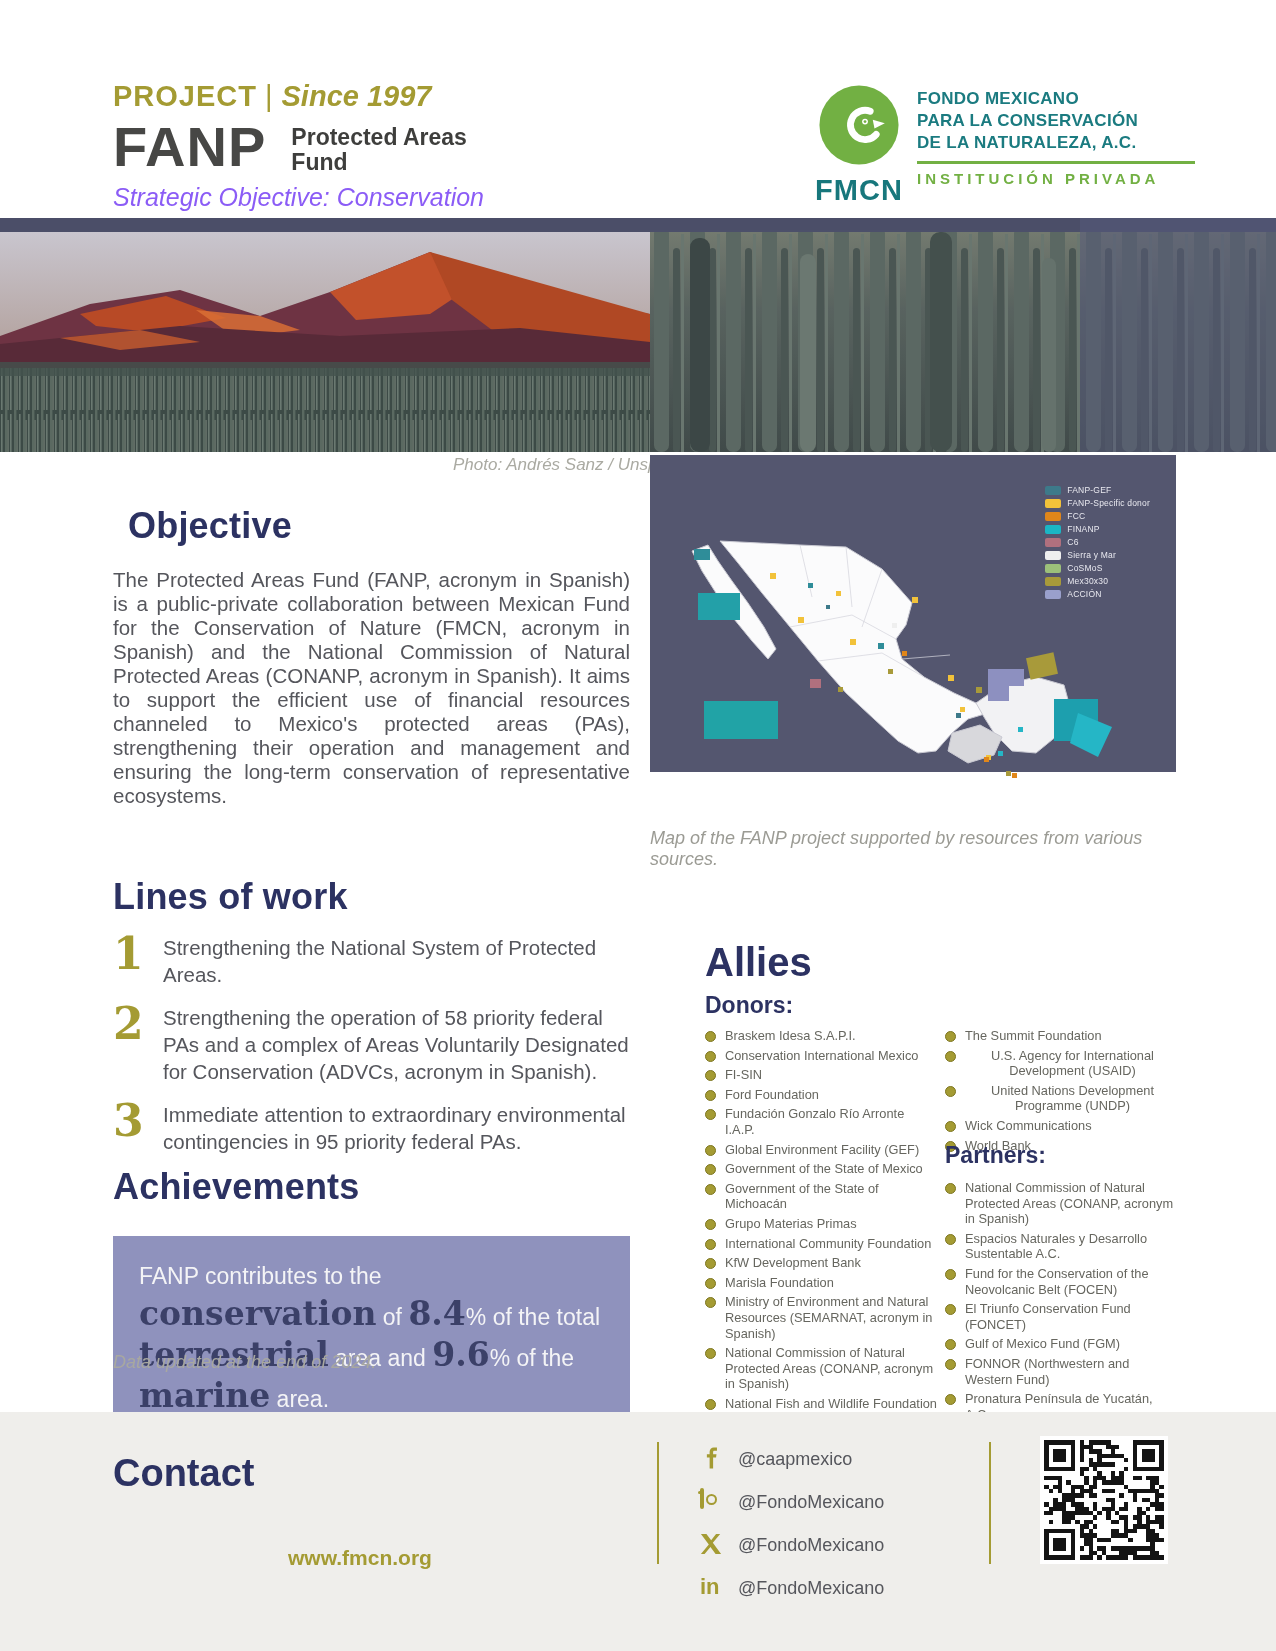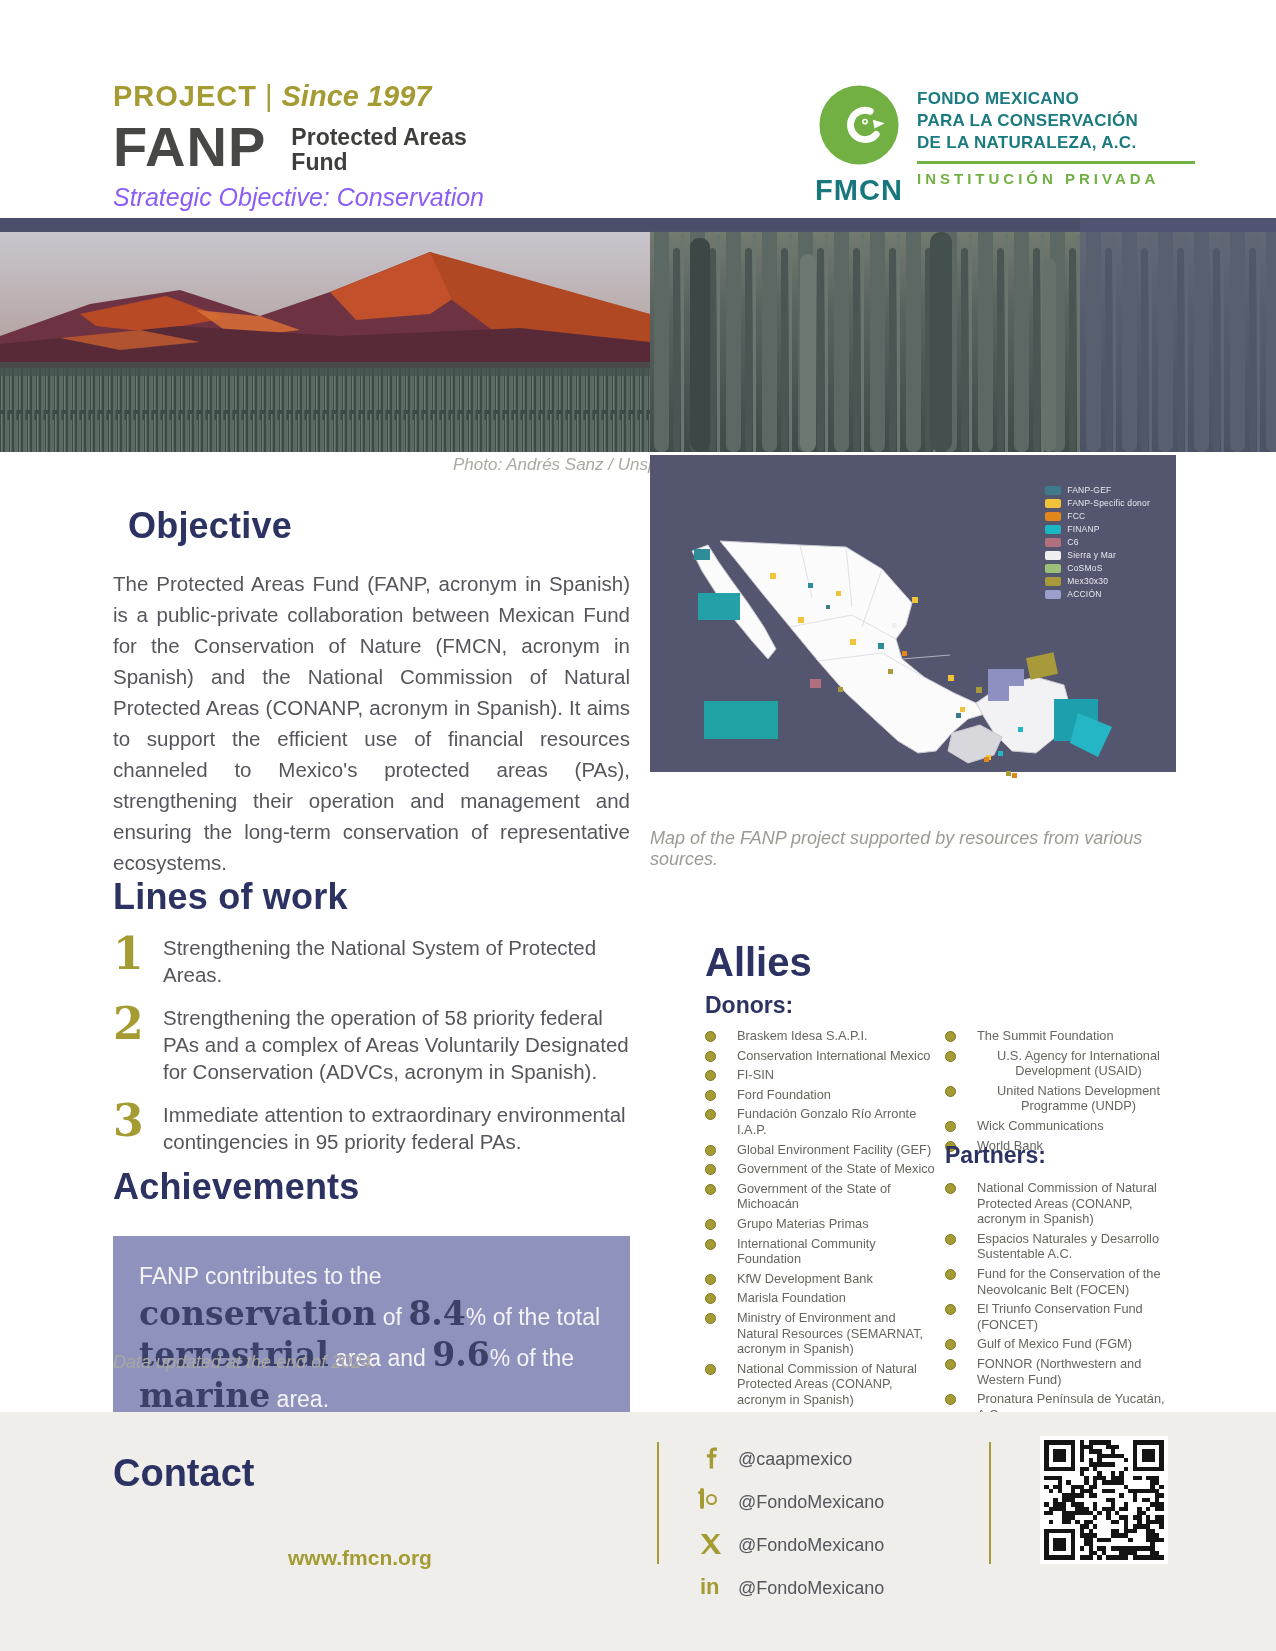--- a/index.html
+++ b/index.html
@@ -22,21 +22,21 @@
   .org-line{font-size:17px;font-weight:800;color:#1b7b80;line-height:22px;letter-spacing:.3px;}
   .logo-rule{height:3px;background:#72b043;margin:7px 0 6px 0;width:278px;}
   .tagline{font-size:15px;font-weight:800;color:#72b043;letter-spacing:4px;}
 
   
   .strip{left:0;top:218px;width:1276px;height:234px;}
   .photo-credit{font-size:17px;font-style:italic;color:#aaaaa2;}
 
   
   .h1{font-size:36px;font-weight:800;color:#2c3262;letter-spacing:.2px;}
-  .body-par{font-size:20.5px;line-height:31px;color:#55565c;text-align:justify;}
+  .body-par{font-size:20.5px;line-height:24px;color:#55565c;text-align:justify;}
 
   
   .low-item{display:flex;margin-bottom:14px;}
   .low-num{font-family:"DejaVu Serif", serif;font-weight:bold;font-size:44px;line-height:44px;color:#a49b33;width:40px;flex:0 0 40px;}
   .low-text{font-size:20.5px;line-height:27px;color:#55565c;padding-left:10px;padding-top:2px;}
 
   
   .hl-box{background:#8f92bd;padding:22px 26px;}
   .hl-text{font-size:23px;line-height:37px;color:#f4f4f6;}
   .hl-text .em{font-family:"DejaVu Serif", serif;font-weight:bold;font-size:33px;color:#3b4068;}
@@ -49,21 +49,21 @@
   .lswatch{width:16px;height:9px;border-radius:2px;flex:0 0 16px;display:inline-block;}
   .lswatch.pattern{background-image:repeating-linear-gradient(45deg, rgba(255,255,255,.55) 0 1px, transparent 1px 3px);}
   .llabel{font-size:8.5px;color:#e9e9f0;margin-left:6px;letter-spacing:.2px;}
   .map-caption{font-size:18px;font-style:italic;color:#9b9b94;}
 
   
   .h1-allies{font-size:40px;font-weight:800;color:#2c3262;}
   .sub-h{font-size:23px;font-weight:800;color:#2c3262;}
   .ally-item{display:flex;margin-bottom:4px;}
   .bdot{width:9px;height:9px;border-radius:50%;background:#a49b33;border:1.5px solid #7d7620;flex:0 0 9px;margin-top:3px;}
-  .atext{font-size:12.8px;line-height:15.6px;color:#66665f;padding-left:9px;margin-left:12px;}
+  .atext{font-size:12.8px;line-height:15.6px;color:#66665f;padding-left:9px;}
 
   
   .footer-band{background:#efeeeb;}
   .contact-title{font-size:38px;font-weight:800;color:#2c3262;}
   .contact-line{font-size:19px;line-height:26px;color:#5a5a58;}
   .website{font-size:21px;font-weight:bold;color:#a49b33;text-decoration:none;}
   .vdiv{width:2px;background:#a49b33;}
   .social-row{display:flex;align-items:center;margin-bottom:17px;height:26px;}
   .social-icon{width:26px;height:24px;flex:0 0 26px;color:#a49b33;}
   .social-icon svg{width:22px;height:22px;fill:#a49b33;}

